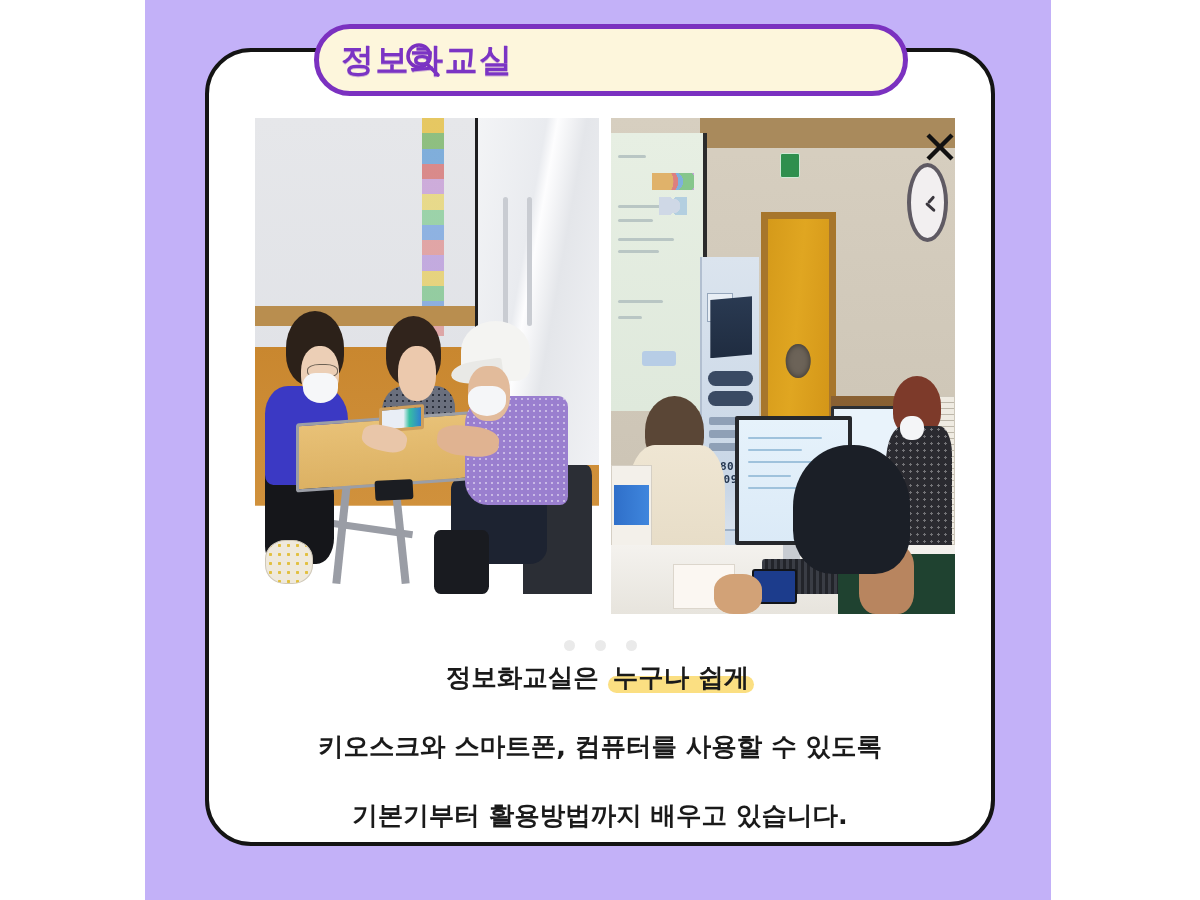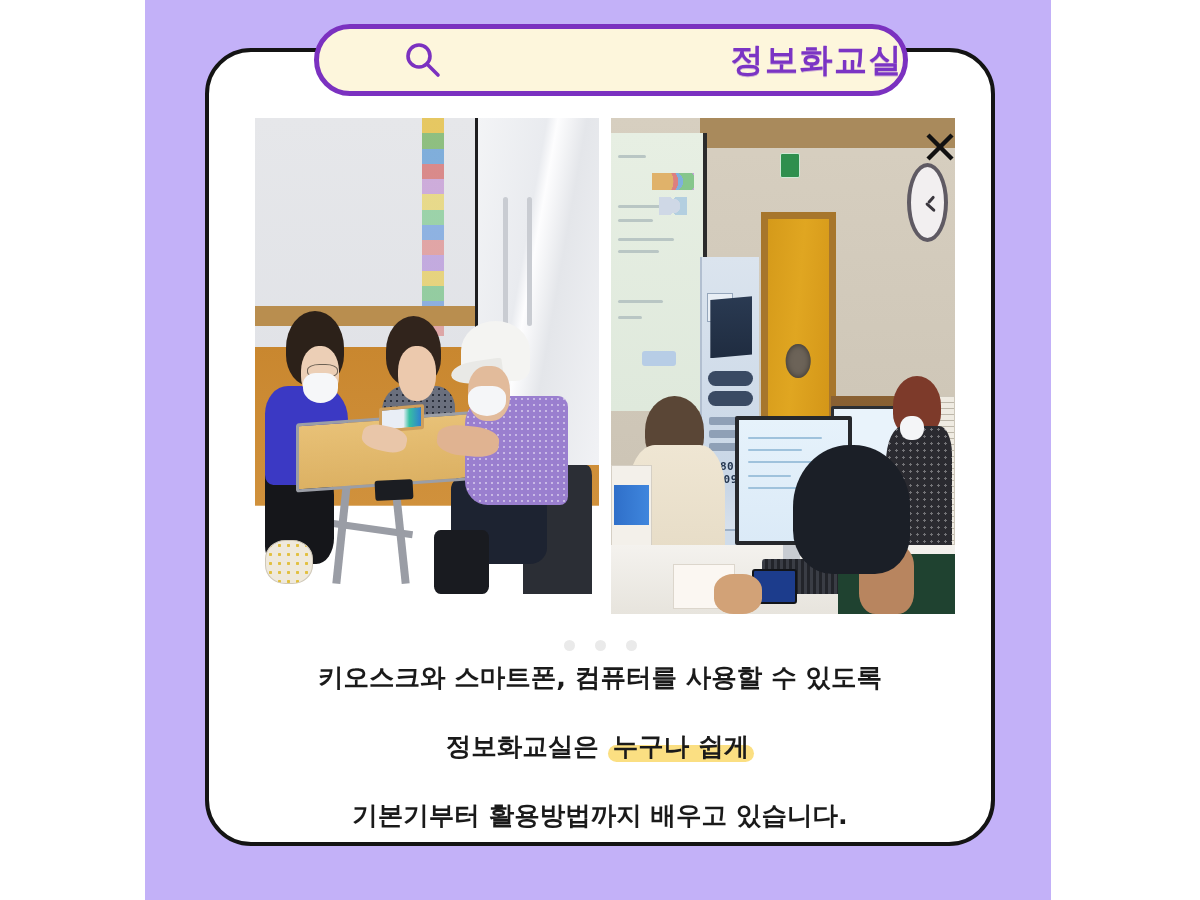--- a/index.html
+++ b/index.html
@@ -70,21 +70,21 @@
     height: 40px;
     display: block;
   }
 
   .pill-title {
     position: absolute;
     left: 0;
     right: 0;
     top: 50%;
     transform: translateY(-50%);
-    text-align: right;
+    text-align: left;
     color: #7b34c4;
     font-size: 33px;
     font-weight: 700;
     letter-spacing: 1.5px;
     font-family: "DejaVu Sans", "Liberation Sans", sans-serif;
     text-shadow: 0 1px 0 rgba(123,52,196,0.35);
     padding-left: 22px;
   }
 
   
@@ -521,24 +521,24 @@
       </div>
     </div>
 
     <div class="dots">
       <span class="dot"></span>
       <span class="dot"></span>
       <span class="dot"></span>
     </div>
 
     <div class="caption">
-      <div class="cap-line">키오스크와 스마트폰, 컴퓨터를 사용할 수 있도록</div>
       <div class="cap-line">
         <span>정보화교실은 </span><span class="hl">누구나 쉽게</span>
       </div>
+      <div class="cap-line">키오스크와 스마트폰, 컴퓨터를 사용할 수 있도록</div>
       <div class="cap-line">기본기부터 활용방법까지 배우고 있습니다.</div>
     </div>
   </div>
 
   <div class="search-pill">
     <svg class="search-icon" viewBox="0 0 40 40" aria-hidden="true">
       <circle cx="16" cy="16" r="11" fill="none" stroke="#7b31c0" stroke-width="3.6"></circle>
       <line x1="24" y1="24" x2="35" y2="35" stroke="#7b31c0" stroke-width="3.6" stroke-linecap="round"></line>
     </svg>
     <div class="pill-title">정보화교실</div>

